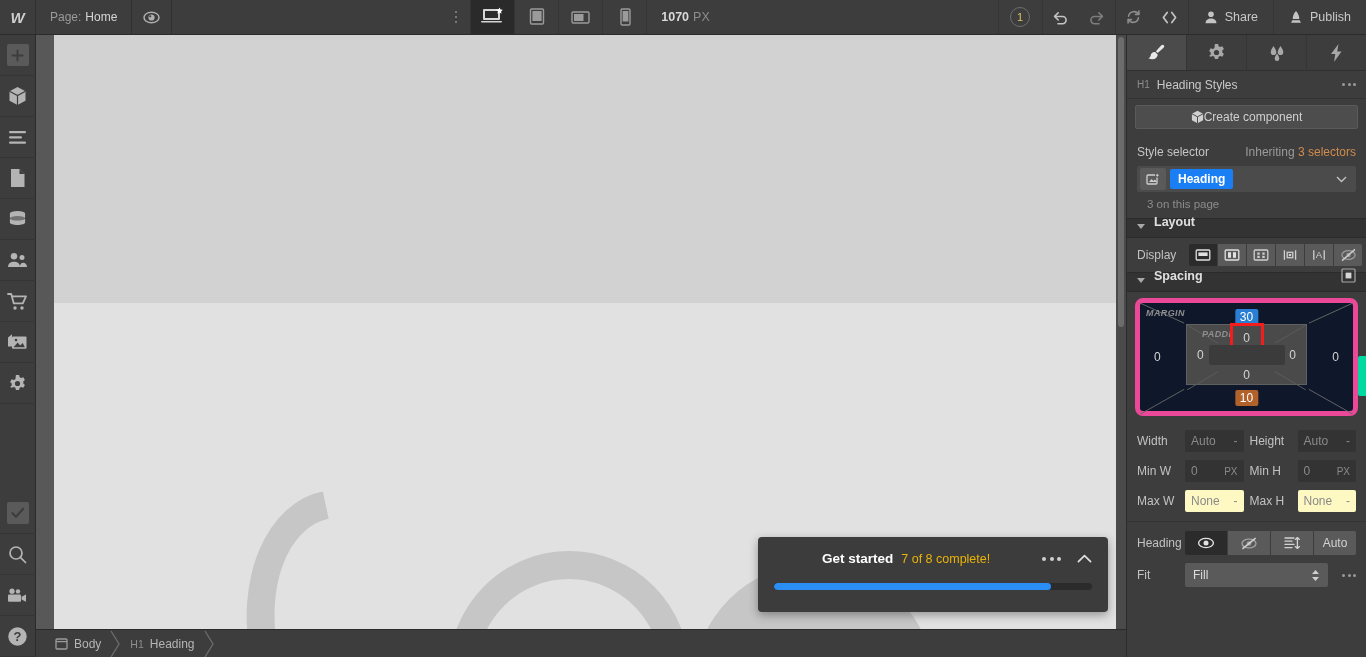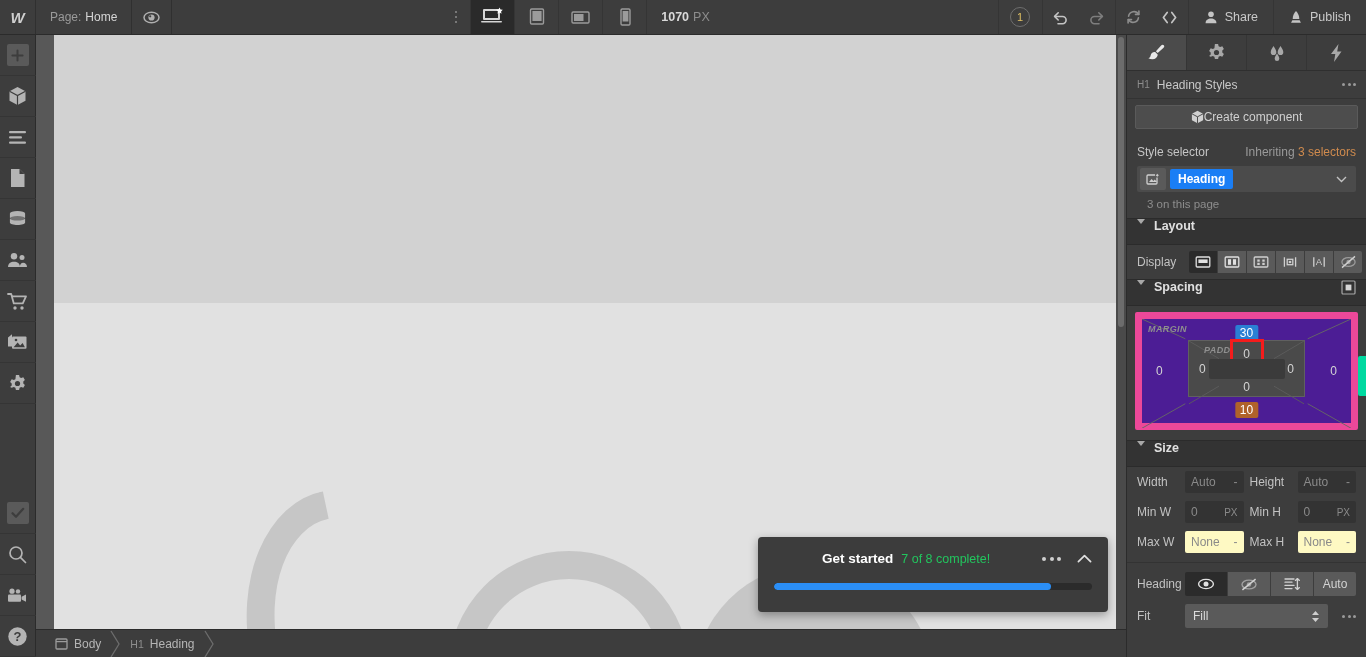--- a/index.html
+++ b/index.html
@@ -172,22 +172,22 @@
     display:flex; align-items:center; justify-content:center; margin-right:4px;
   }
   .rp-chip {
     background:#1a7ef5; color:#fff; font-size:12px; font-weight:bold;
     padding:3px 8px; border-radius:2px;
   }
   .rp-sel-caret { margin-left:auto; margin-right:6px; }
   .rp-onpage { color:#8d8d8d; font-size:11.5px; padding:6px 10px 8px; }
 
   .rp-sechdr {
-    height:27px; background:#333; display:flex; align-items:flex-start;
-    padding:0 10px; border-top:1px solid #2b2b2b; border-bottom:1px solid #2b2b2b;
+    height:20px; background:#333; display:flex; align-items:flex-end;
+    padding:8px 10px; border-top:1px solid #2b2b2b; border-bottom:1px solid #2b2b2b;
   }
   .rp-sechdr .tri {
     width:0; height:0; border-left:4.5px solid transparent; border-right:4.5px solid transparent;
     border-top:5px solid #a8a8a8; margin-right:9px;
   }
   .rp-sechdr .lb { color:#e0e0e0; font-size:12.5px; font-weight:bold; }
   .rp-sechdr .rt { margin-left:auto; }
 
   .rp-row { display:flex; align-items:center; padding:6px 10px; }
   .rp-lab { color:#c2c2c2; font-size:12px; width:52px; flex:none; }
@@ -196,22 +196,22 @@
     width:28px; height:22px; background:#5a5a5a;
     display:flex; align-items:center; justify-content:center;
   }
   .seg .sg:first-child { border-radius:2px 0 0 2px; }
   .seg .sg:last-child { border-radius:0 2px 2px 0; }
   .seg .sg.on { background:#2b2b2b; }
 
   
   .spacing { padding:6px 8px 10px; }
   .sp-outer {
-    position:relative; height:118px; background:#4c1d95; border-radius:2px;
-    border:7px solid #ec4899;
+    position:relative; height:118px; background:#0f172a; border-radius:8px;
+    border:5px solid #ec4899;
   }
   .sp-diag { position:absolute; inset:0; }
   .sp-inner {
     position:absolute; left:46px; top:21px; right:46px; bottom:26px;
     background:#4a4a4a; border:1px solid #606060;
   }
   .sp-lbl {
     position:absolute; color:#8f8f8f; font-size:9px; font-style:italic;
     font-weight:bold; letter-spacing:.4px;
   }
@@ -276,21 +276,21 @@
   .fit-dots i { width:3px; height:3px; border-radius:50%; background:#9a9a9a; }
 
   
   .toast {
     position:absolute; left:758px; top:537px; width:350px; height:75px;
     background:#3c3c3c; border-radius:4px; box-shadow:0 3px 10px rgba(0,0,0,.35);
     z-index:50; padding:14px 16px;
   }
   .toast-top { display:flex; align-items:center;margin-left:48px; }
   .toast-ttl { color:#fff; font-size:13.5px; font-weight:bold; }
-  .toast-sub { color:#22c55e; font-size:12.5px; margin-left:8px; }
+  .toast-sub { color:#eab308; font-size:12.5px; margin-left:8px; }
   .toast-dots { margin-left:auto; display:flex; gap:3.5px; align-items:center; }
   .toast-dots i { width:4px; height:4px; border-radius:50%; background:#cfcfcf; }
   .toast-chev { margin-left:16px; }
   .toast-bar {
     margin-top:17px; height:7px; background:#2b2b2b; border-radius:4px; overflow:hidden;
   }
   .toast-fill { height:100%; background:#2b8ef5; border-radius:4px; }
 
   svg { display:block; }
 </style>
@@ -768,24 +768,20 @@
           <span class="sp-val sp-pt">0</span>
           <span class="sp-val sp-pb">0</span>
           <span class="sp-val sp-pl">0</span>
           <span class="sp-val sp-pr">0</span>
           <span class="sp-center"></span>
         </div>
       </div>
       <div class="green-tab"></div>
     </div>
 
-    <div class="rp-sechdr">
-      <span class="tri"></span>
-      <span class="lb">Size</span>
-    </div>
 
     <div class="sz-row">
       <span class="sz-lab">Width</span>
       <span class="sz-in dark">
         <span class="v">Auto</span>
         <span class="u dash">-</span>
       </span>
       <span class="sz-lab">Height</span>
       <span class="sz-in dark">
         <span class="v">Auto</span>

